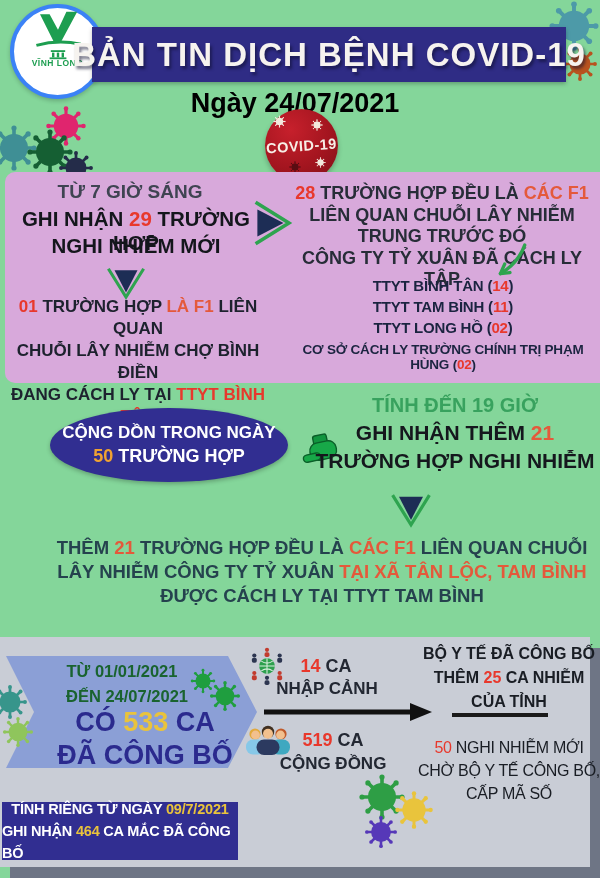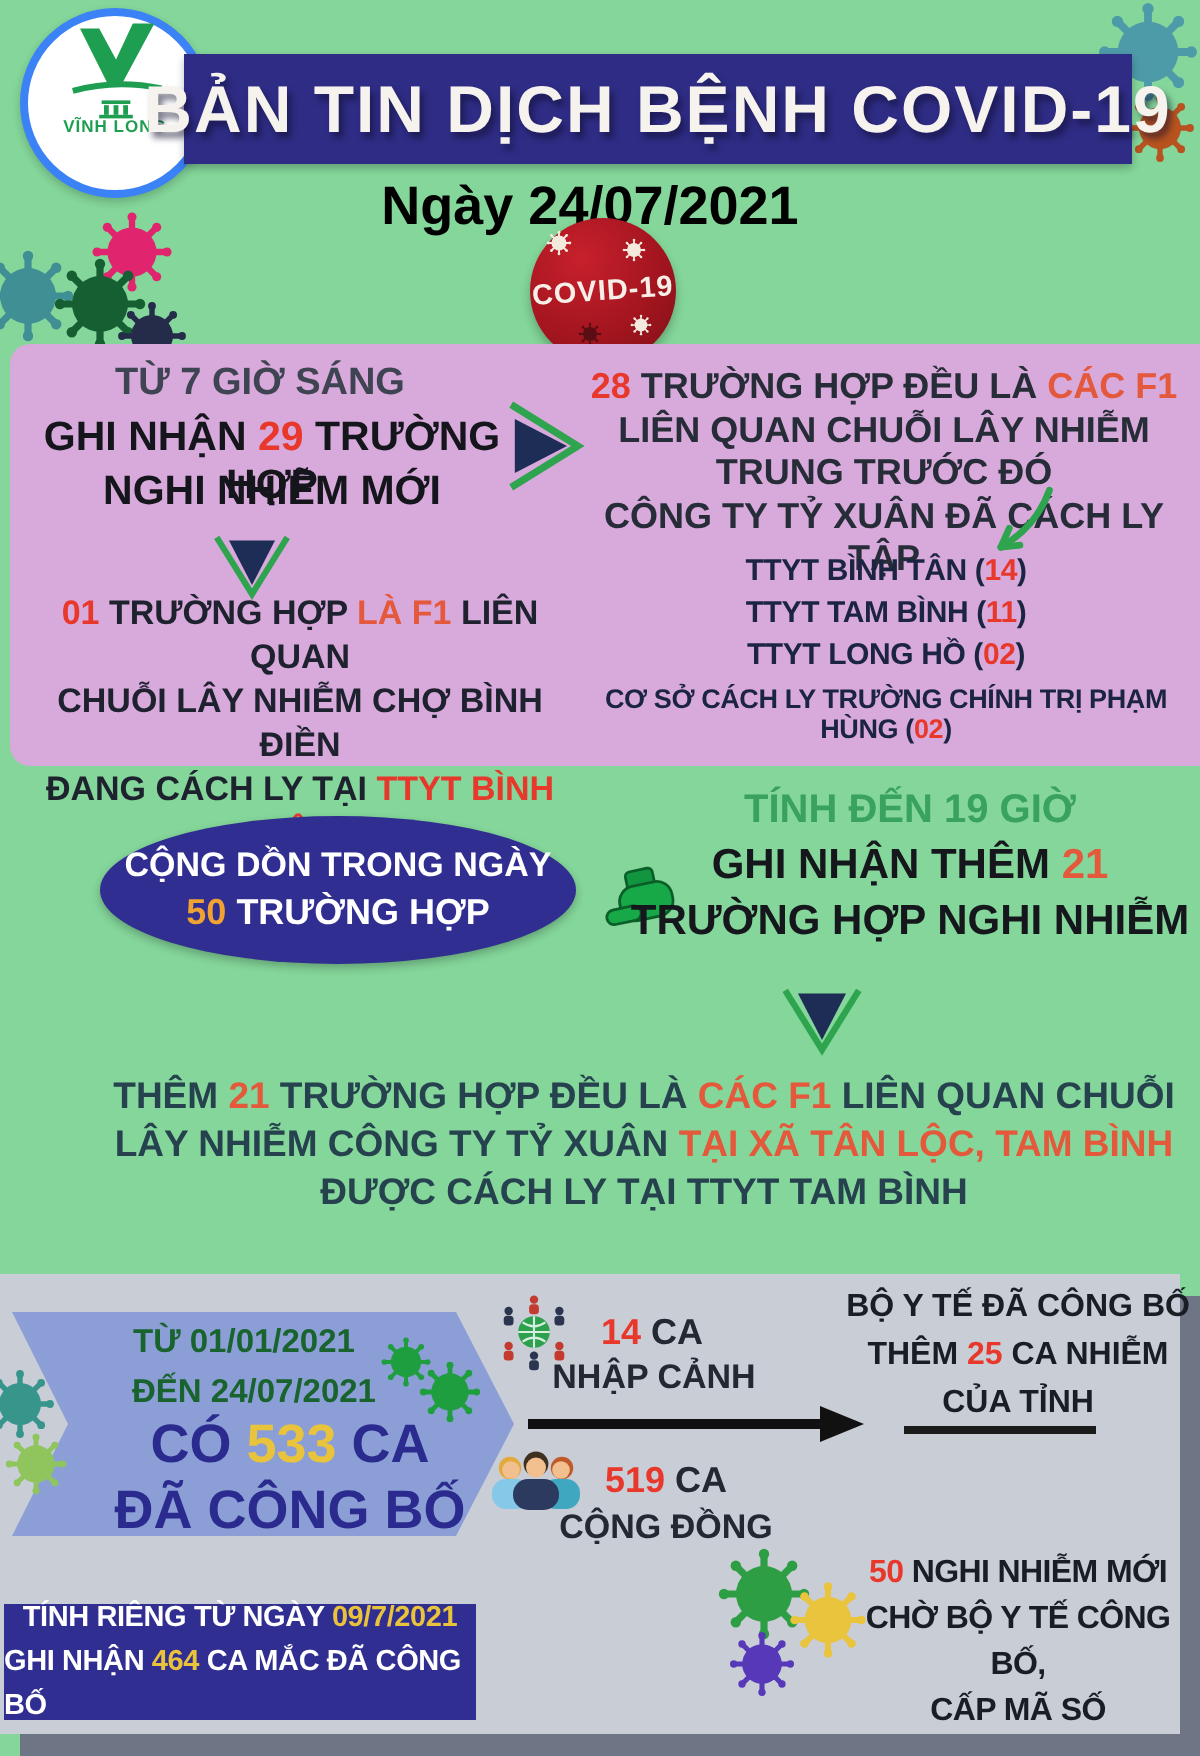--- a/index.html
+++ b/index.html
@@ -28,21 +28,21 @@
     display:flex;align-items:center;justify-content:center;box-shadow:0 3px 5px rgba(0,0,0,.25);}
   .covid-ball span{color:#f7efe7;font-weight:700;font-size:14.5px;letter-spacing:.5px;
     transform:rotate(-4deg);}
 
   
   .pink-panel{left:5px;top:172px;width:595px;height:211px;background:#d8a9db;
     border-radius:10px 0 0 10px;}
   .time-label{left:10px;top:181px;width:240px;font-size:19px;font-weight:600;color:#3f4452;}
   .headline{left:0;top:207px;width:272px;font-size:20.5px;font-weight:800;color:#14161c;}
   .headline2{left:0;top:234px;width:272px;font-size:20.5px;font-weight:800;color:#14161c;}
-  .detail-l{left:16px;top:296px;width:268px;font-size:17px;font-weight:700;color:#1d222e;line-height:22px;}
+  .detail-l{left:4px;top:296px;width:268px;font-size:17px;font-weight:700;color:#1d222e;line-height:22px;}
   .para-r{left:286px;top:183px;width:312px;font-size:18px;font-weight:600;color:#272d38;line-height:21.5px;}
   .fac{left:288px;width:310px;font-weight:800;color:#1b2440;letter-spacing:-.2px;}
   .f1s{font-size:15px;} .f2s{font-size:13.5px;}
 
   .red{color:#e8382c;} .ored{color:#e4593b;} .yel{color:#e9c33c;} .gold{color:#f0a232;}
 
   
   .ellipse{left:50px;top:408px;width:238px;height:74px;border-radius:50%;background:#312e91;
     display:flex;flex-direction:column;align-items:center;justify-content:center;
     box-shadow:0 2px 4px rgba(0,0,0,.25);}
@@ -64,21 +64,21 @@
   .bco2{left:40px;top:740px;width:210px;font-size:27px;font-weight:800;color:#2b2a8e;}
   .navy-box{left:2px;top:802px;width:236px;height:58px;background:#312e91;
     display:flex;flex-direction:column;align-items:center;justify-content:center;}
   .navy-box div{color:#ffffff;font-size:14.5px;font-weight:700;letter-spacing:-.2px;line-height:22px;}
   .stat-num{font-size:18px;font-weight:700;color:#232833;}
   .stat-lab{font-size:17px;font-weight:600;color:#232833;}
   .s1n{left:278px;top:656px;width:96px;} .s1l{left:272px;top:679px;width:110px;}
   .s2n{left:278px;top:730px;width:110px;} .s2l{left:268px;top:754px;width:130px;}
   .moh{left:420px;top:642px;width:178px;font-size:16px;font-weight:800;color:#191d24;line-height:24px;}
   .divider{left:452px;top:713px;width:96px;height:4px;background:#1a1a1a;}
-  .pending{left:418px;top:775px;width:182px;font-size:16px;font-weight:700;color:#191d24;line-height:23px;letter-spacing:-.3px;}
+  .pending{left:418px;top:736px;width:182px;font-size:16px;font-weight:400;color:#191d24;line-height:23px;letter-spacing:-.3px;}
 
   svg.ic{display:block;}
 </style>
 </head>
 <body>
 
 <svg width="0" height="0" style="position:absolute">
   <defs>
     <symbol id="virus" viewBox="-24 -24 48 48">
       <g stroke="currentColor" stroke-width="3.6" stroke-linecap="round">

